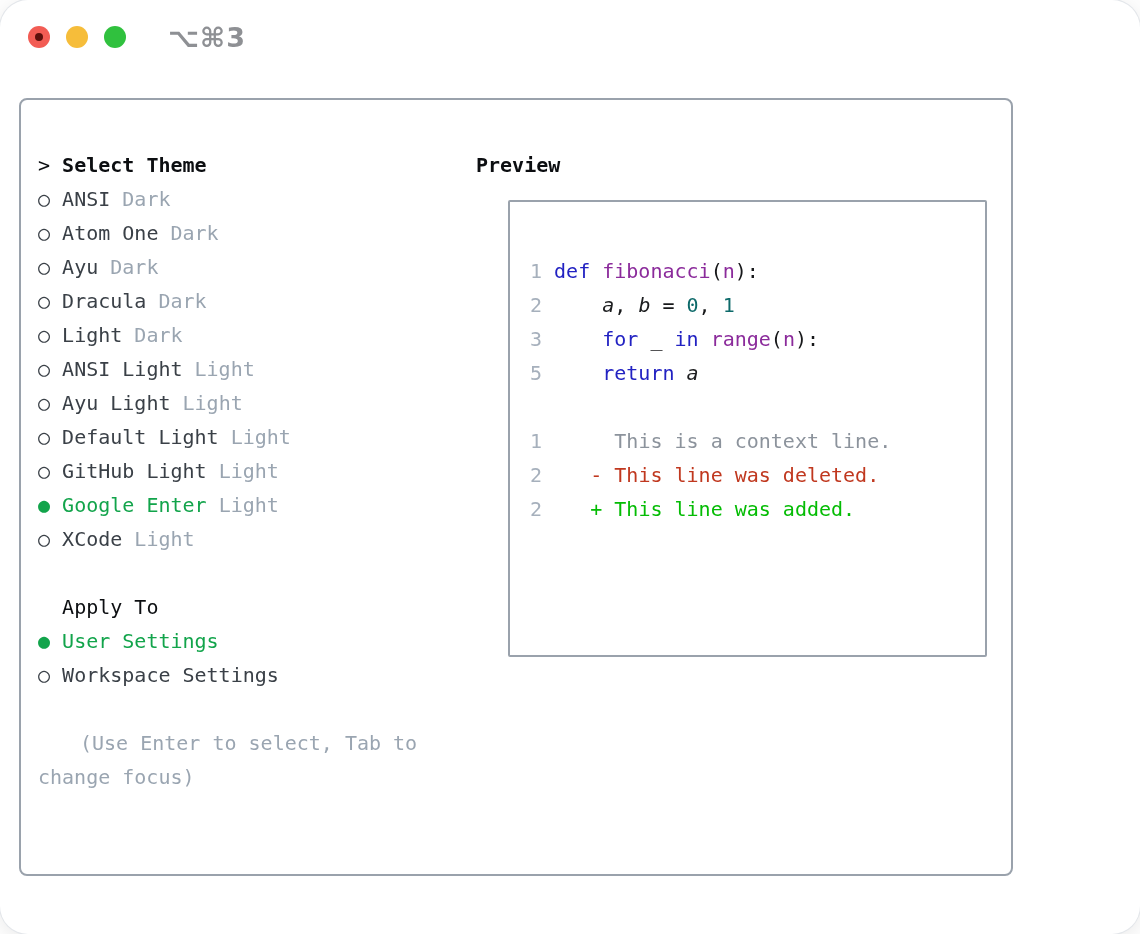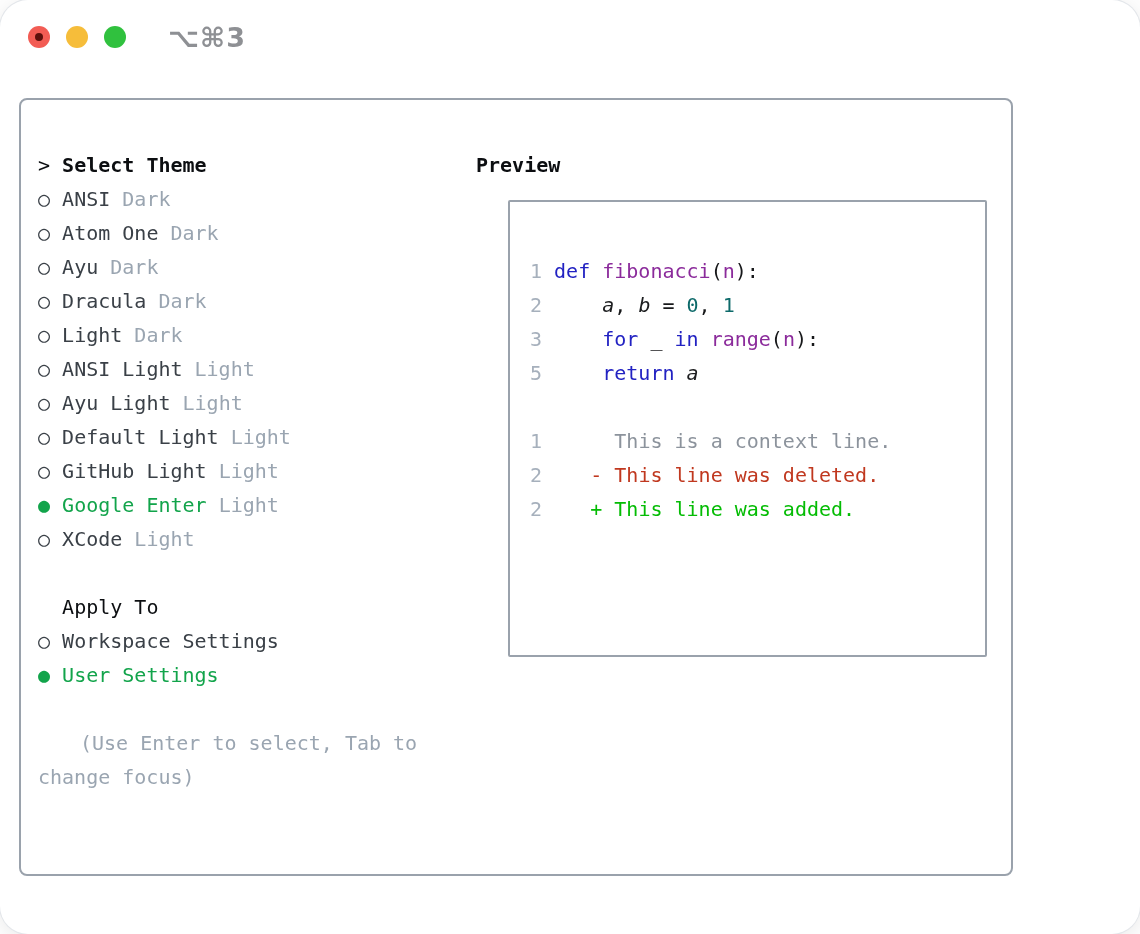--- a/index.html
+++ b/index.html
@@ -83,22 +83,22 @@
         <div class="mono-row theme-row"><span class="bullet">○</span><span class="theme-name"> ANSI Light</span><span class="theme-variant"> Light</span></div>
         <div class="mono-row theme-row"><span class="bullet">○</span><span class="theme-name"> Ayu Light</span><span class="theme-variant"> Light</span></div>
         <div class="mono-row theme-row"><span class="bullet">○</span><span class="theme-name"> Default Light</span><span class="theme-variant"> Light</span></div>
         <div class="mono-row theme-row"><span class="bullet">○</span><span class="theme-name"> GitHub Light</span><span class="theme-variant"> Light</span></div>
         <div class="mono-row theme-row selected"><span class="bullet">●</span><span class="theme-name"> Google Enter</span><span class="theme-variant"> Light</span></div>
         <div class="mono-row theme-row"><span class="bullet">○</span><span class="theme-name"> XCode</span><span class="theme-variant"> Light</span></div>
       </div>
     <div class="spacer"></div>
     <div class="mono-row section-label">  <span>Apply To</span></div>
     <div id="apply-list">
+        <div class="mono-row opt-row selected"><span class="bullet">●</span><span class="opt-name"> User Settings</span></div>
         <div class="mono-row opt-row"><span class="bullet">○</span><span class="opt-name"> Workspace Settings</span></div>
-        <div class="mono-row opt-row selected"><span class="bullet">●</span><span class="opt-name"> User Settings</span></div>
       </div>
     <div class="spacer"></div>
     <div id="help-lines">
         <span class="mono-row help" style="display: block; margin-left: 42px;">(Use Enter to select, Tab to</span>
         <span class="mono-row help" style="display: block;">change focus)</span>
       </div>
   </div>
 
   <div class="preview-title mono-row">Preview</div>
 

